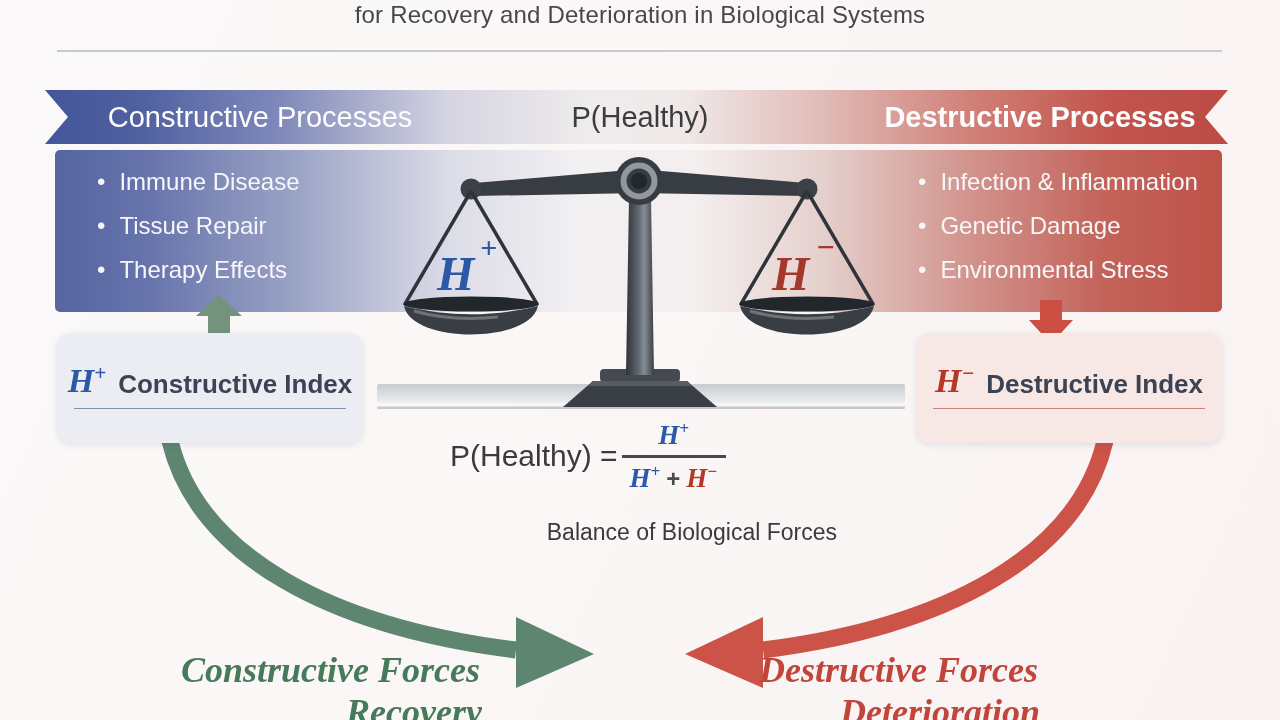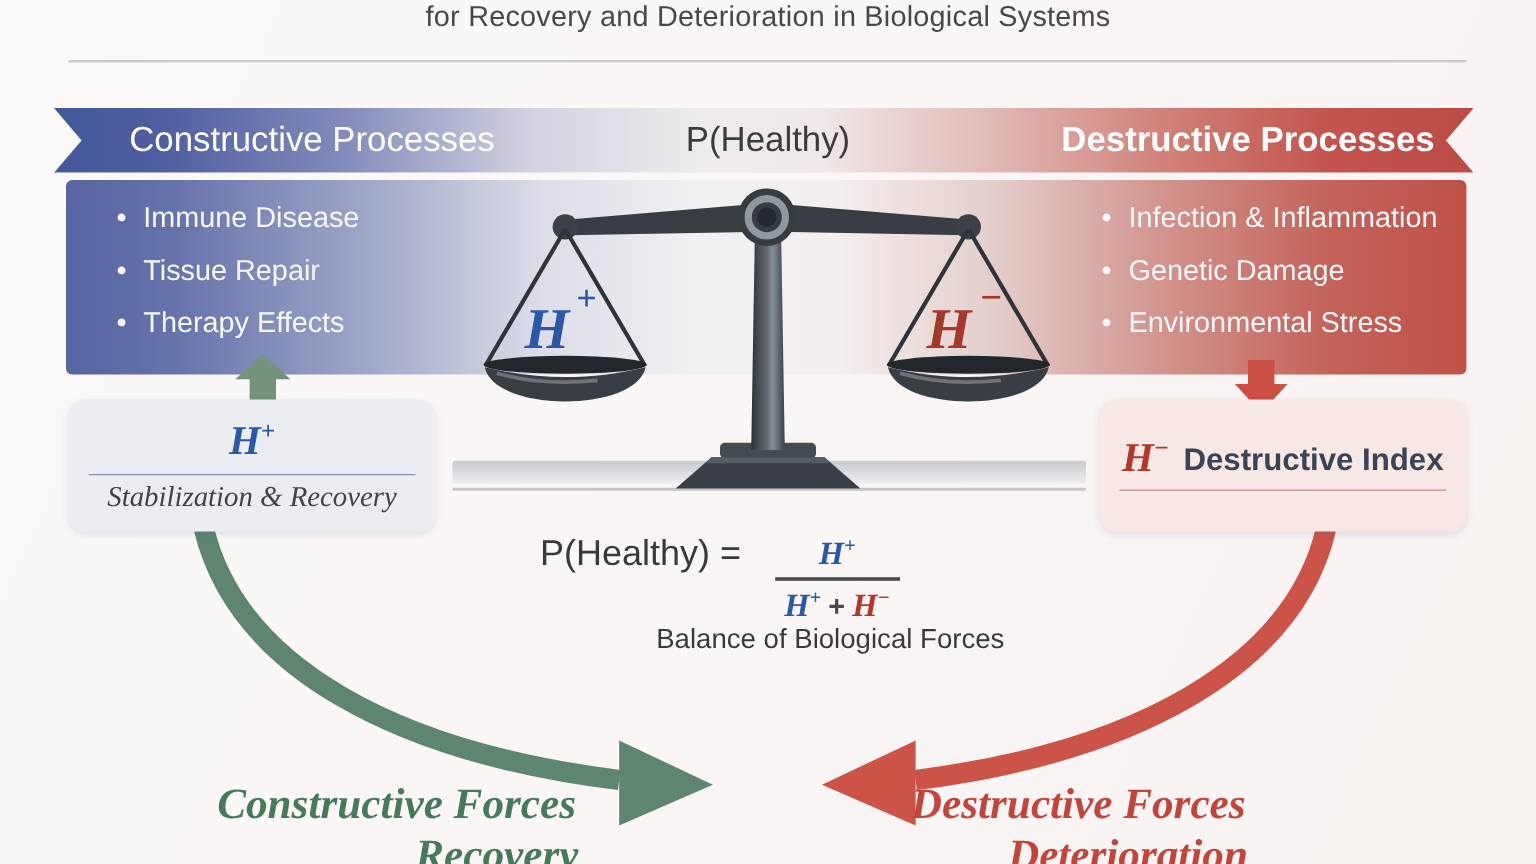--- a/index.html
+++ b/index.html
@@ -55,21 +55,21 @@
   .h-sym { font-family:"Liberation Serif", serif; font-style:italic; font-weight:700; font-size:34px; }
   .h-sym sup { font-size:21px; font-weight:700; }
   .h-blue { color:#2b58a7; }
   .h-red  { color:#b53728; }
   .box-title { font-size:26px; font-weight:600; color:#3b4354; }
   .box-divider { width:272px; height:1px; margin:7px 0 6px 0; }
   .div-blue { background:#8090ae; }
   .div-red  { background:#c9857c; }
   .box-sub { font-family:"Liberation Serif", serif; font-style:italic; font-size:24px; color:#434343; }
   
-  .formula { position:absolute; left:450px; top:445px; display:flex; align-items:flex-start; gap:28px; }
+  .formula { position:absolute; left:450px; top:419px; display:flex; align-items:center; gap:4px; }
   .formula-lhs { font-size:30px; color:#3a3a3a; }
   .frac { display:flex; flex-direction:column; align-items:center; width:104px; }
   .frac-num { padding:0 6px 4px 6px; }
   .frac-bar { width:100%; height:2.5px; background:#494949; }
   .frac-den { padding-top:4px; display:flex; align-items:baseline; gap:6px; }
   .frac .h-sym { font-size:27px; }
   .frac .h-sym sup { font-size:17px; }
   .frac-plus { font-size:24px; color:#4a4a4a; font-weight:600; }
   .formula-caption {
     position:absolute; left:437px; top:519px; width:400px; text-align:right;
@@ -218,23 +218,23 @@
 
     <g>
       <path d="M1105,441 C1078,556 945,627 763,650" stroke="#cb5348" stroke-width="17" fill="none"></path>
       <polygon points="763,617 763,688 685,654" fill="#cb5348"></polygon>
     </g>
   </svg>
 
   <div class="index-box box-left">
     <div class="box-line1">
       <span class="h-sym h-blue"><span>H</span><sup>+</sup></span>
+      <span class="box-title">Constructive Index</span>
     </div>
     <div class="box-divider div-blue"></div>
-    <div class="box-sub">Stabilization &amp; Recovery</div>
   </div>
 
   <div class="index-box box-right">
     <div class="box-line1">
       <span class="h-sym h-red"><span>H</span><sup>−</sup></span>
       <span class="box-title">Destructive Index</span>
     </div>
     <div class="box-divider div-red"></div>
   </div>
 

